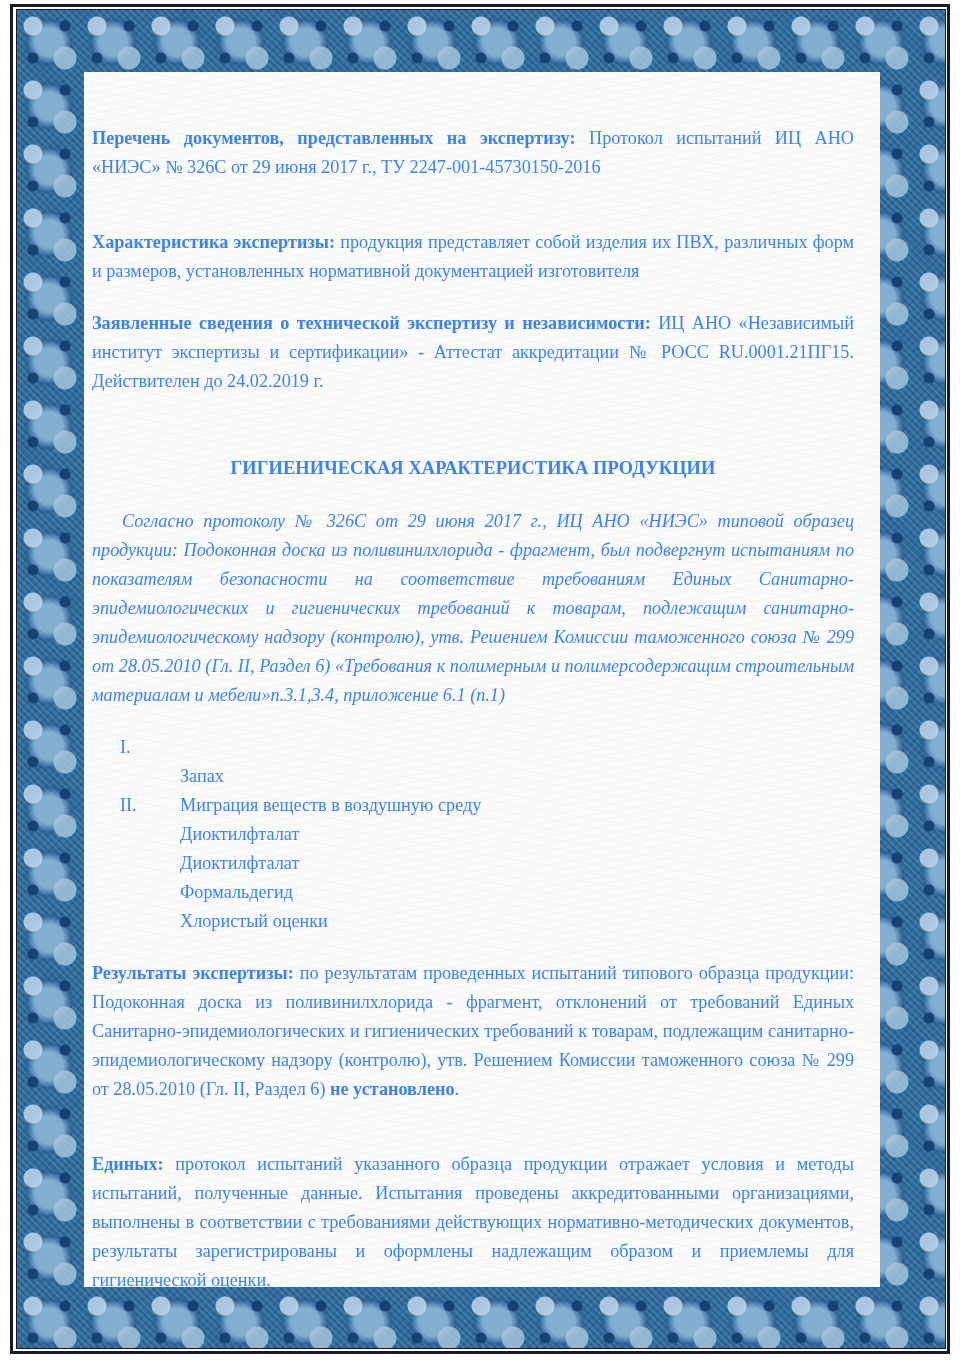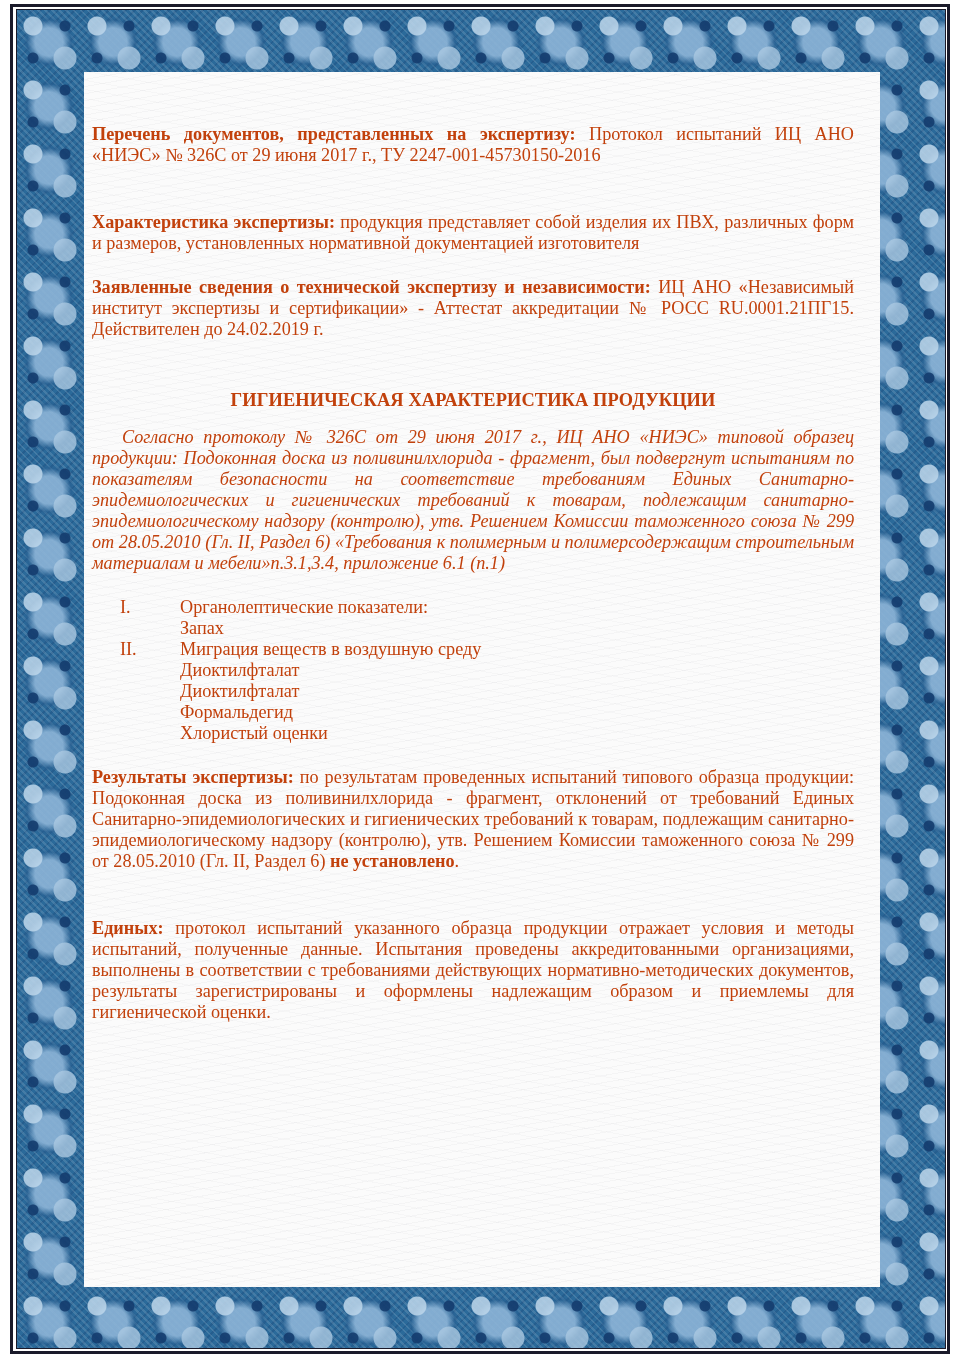--- a/index.html
+++ b/index.html
@@ -30,28 +30,28 @@
   }
   .paper {
     position: absolute; left: 84px; top: 72px; width: 796px; height: 1215px;
     background: #fbfbfb;
     background-image:
       repeating-linear-gradient(170deg, rgba(120,120,130,0.05) 0 1px, rgba(0,0,0,0) 1px 7px),
       repeating-linear-gradient(10deg, rgba(120,120,130,0.04) 0 1px, rgba(0,0,0,0) 1px 9px);
   }
   .content {
     position: absolute; left: 92px; top: 124px; width: 762px;
-    color: #c2410c;
-    font-size: 18.2px; line-height: 21px;
+    color: #3b82f6;
+    font-size: 18.2px; line-height: 29px;
   }
   .para { text-align: justify; margin: 0; }
   .para b { font-weight: bold; }
   .heading {
     text-align: center; font-weight: bold; font-size: 18.4px;
-    margin: 0; letter-spacing: 0.1px;
+    margin: 8px; letter-spacing: 0.1px;
   }
   .indent { text-indent: 30px; font-style: italic; }
   .list { margin: 0; padding: 0; list-style: none; }
   .list-row { display: flex; }
   .list-num { width: 88px; padding-left: 28px; box-sizing: border-box; }
   .list-text { flex: 1; }
 </style>
 </head>
 <body>
 
@@ -83,21 +83,20 @@
 
   <div style="height:16px"></div>
 
   <p class="para indent">Согласно протоколу № 326С от 29 июня 2017 г., ИЦ АНО «НИЭС» типовой образец продукции: Подоконная доска из поливинилхлорида - фрагмент, был подвергнут испытаниям по показателям безопасности на соответствие требованиям Единых Санитарно-эпидемиологических и гигиенических требований к товарам, подлежащим санитарно-эпидемиологическому надзору (контролю), утв. Решением Комиссии таможенного союза № 299 от 28.05.2010 (Гл. II, Раздел 6) «Требования к полимерным и полимерсодержащим строительным материалам и мебели»п.3.1,3.4, приложение 6.1 (п.1)</p>
 
   <div style="height:23px"></div>
 
   <ul class="list">
     <li class="list-row">
       <span class="list-num">I.</span>
-      <span class="list-text">Органолептические показатели:</span>
     </li>
     <li class="list-row">
       <span class="list-num"></span>
       <span class="list-text">Запах</span>
     </li>
     <li class="list-row">
       <span class="list-num">II.</span>
       <span class="list-text">Миграция веществ в воздушную среду</span>
     </li>
     <li class="list-row">

